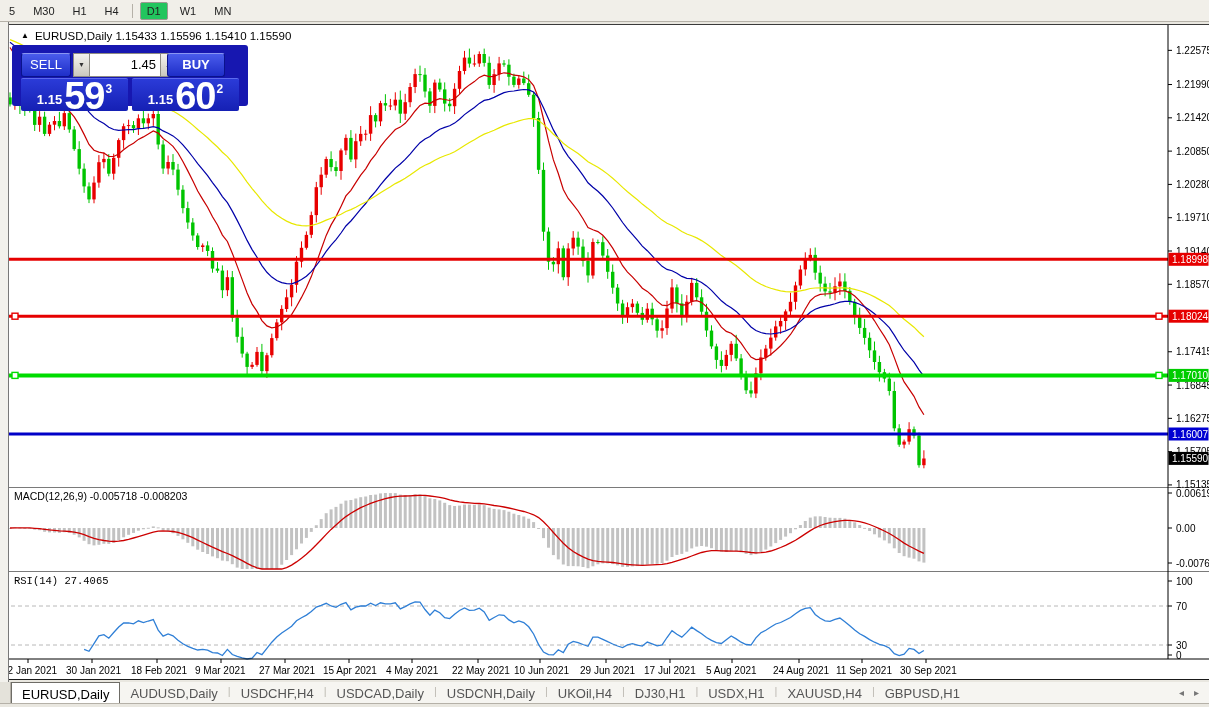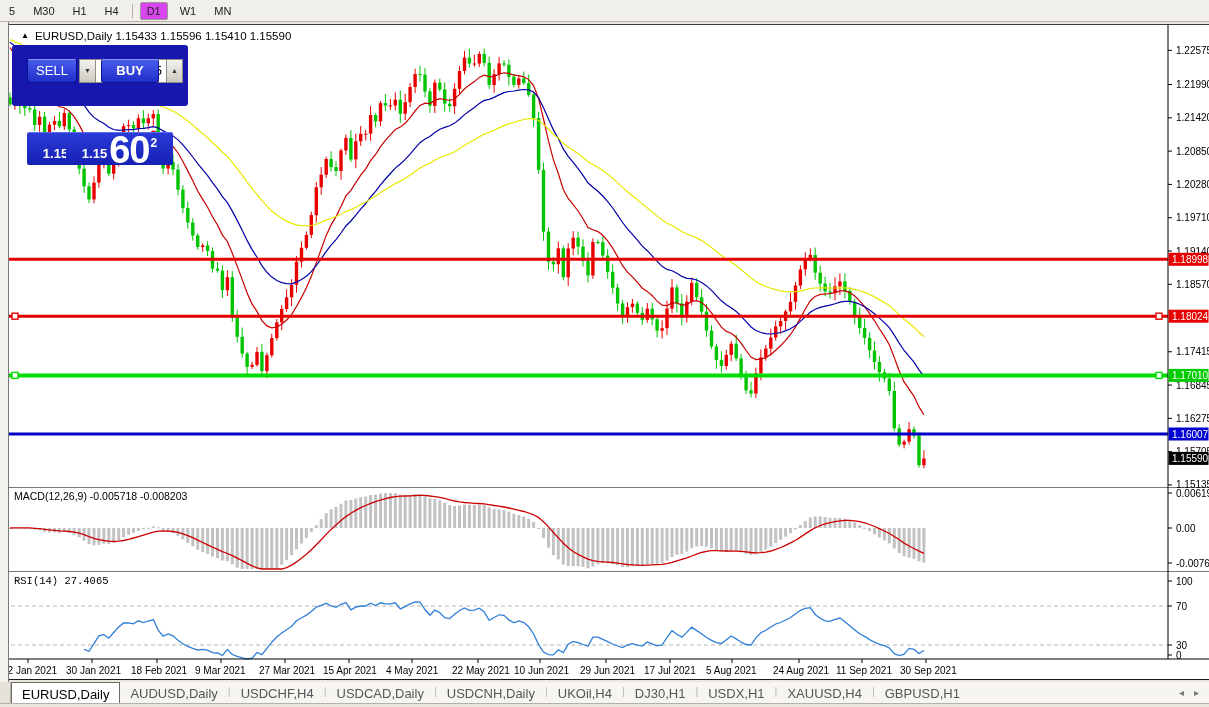--- a/index.html
+++ b/index.html
@@ -4,56 +4,56 @@
 <style>
   * { margin:0; padding:0; box-sizing:border-box; }
   html,body { width:1209px; height:707px; overflow:hidden; background:#D4D0C8;
               font-family:"Liberation Sans","DejaVu Sans",sans-serif; }
   #app { position:relative; width:1209px; height:707px; background:#E9E7E0; }
 
   
   #toolbar { position:absolute; left:0; top:0; width:1209px; height:22px;
              background:#F1EFE9; border-bottom:1px solid #B5B1A8; display:flex; align-items:center; }
   .tf-btn { font-size:11px; color:#222; padding:2px 6px; margin:0 3px; cursor:default; }
-  .tf-btn.active { background:#d946ef; border:1px solid #9C9A92; border-radius:2px; }
+  .tf-btn.active { background:#22c55e; border:1px solid #9C9A92; border-radius:2px; }
   .tf-sep { width:1px; height:14px; background:#B5B1A8; margin:0 4px; }
 
   
   #left-strip { position:absolute; left:0; top:22px; width:9px; height:660px;
                 background:#F2F1EC; border-right:1px solid #787878; }
 
   
   #chart-window { position:absolute; left:9px; top:24px; width:1200px; height:656px;
                   background:#fff; border-top:1px solid #3A3A3A; border-bottom:1px solid #1A1A1A; }
   #title-row { position:absolute; left:12px; top:3px; height:15px; display:flex; align-items:center;
                font-size:11.5px; color:#000; z-index:30; }
   #title-row .tri { font-size:8px; margin-right:6px; }
 
   
-  #trade-panel { position:absolute; left:3px; top:20px; width:176px; height:61px;
-                 background:#1717B0; z-index:25; border-radius:3px; padding:14px; }
+  #trade-panel { position:absolute; left:3px; top:20px; width:236px; height:61px;
+                 background:#1717B0; z-index:25; border-radius:3px; padding:8px; }
   .tp-row1 { position:relative; height:24px; }
   .btn-blue { position:absolute; top:0; height:24px; border-radius:3px; color:#fff;
               font-size:13px; text-align:center; line-height:22px;
               background:linear-gradient(#4A5CEC,#1E2EC8); border:1px solid #0A128C;
               border-top-color:#8A96F2; cursor:pointer; }
   #sell-btn { left:1px; width:50px; }
   #buy-btn  { right:15px; width:58px;font-weight:bold; }
   .vol-group { position:absolute; left:53px; top:0; width:104px; height:24px; display:flex; }
   .spin-btn { width:17px; height:24px; background:linear-gradient(#F4F3EE,#CBC8BF);
               border:1px solid #8E8C84; font-size:7px; color:#333; text-align:center;
               line-height:22px; cursor:pointer; }
   .vol-field { width:70px; height:24px; background:#fff; border:1px solid #8E8C84;
                border-left:none; border-right:none; font-size:13px; color:#000;
                text-align:right; padding:3px 4px 0 0; }
   .tp-row2 { position:relative; height:33px; margin-top:1px; }
   .px-block { position:absolute; top:0; height:33px; width:107px; color:#fff;
               background:linear-gradient(#2B3BD8,#1520B4); border-top:1px solid #5C6AEE;
               border-radius:2px; display:flex; align-items:flex-end; justify-content:center;
-              padding-bottom:1px; cursor:pointer;margin-top:48px; }
+              padding-bottom:1px; cursor:pointer; }
   #sell-price { left:1px; } #buy-price { right:1px; }
   .px-small { font-size:13px; font-weight:bold; margin:0 2px 3px 0; }
   .px-big { font-size:38px; font-weight:bold; line-height:28px; letter-spacing:-1px; }
   .px-sup { font-size:12px; font-weight:bold; margin:0 0 14px 1px; }
 
   .ind-label { position:absolute; font-size:10.5px; color:#000; z-index:20; }
   #macd-label { left:5px; top:465px; }
   #rsi-label  { left:5px; top:550px;font-family:Liberation Mono, monospace; }
 
   svg text { font-family:"Liberation Sans","DejaVu Sans",sans-serif; }

